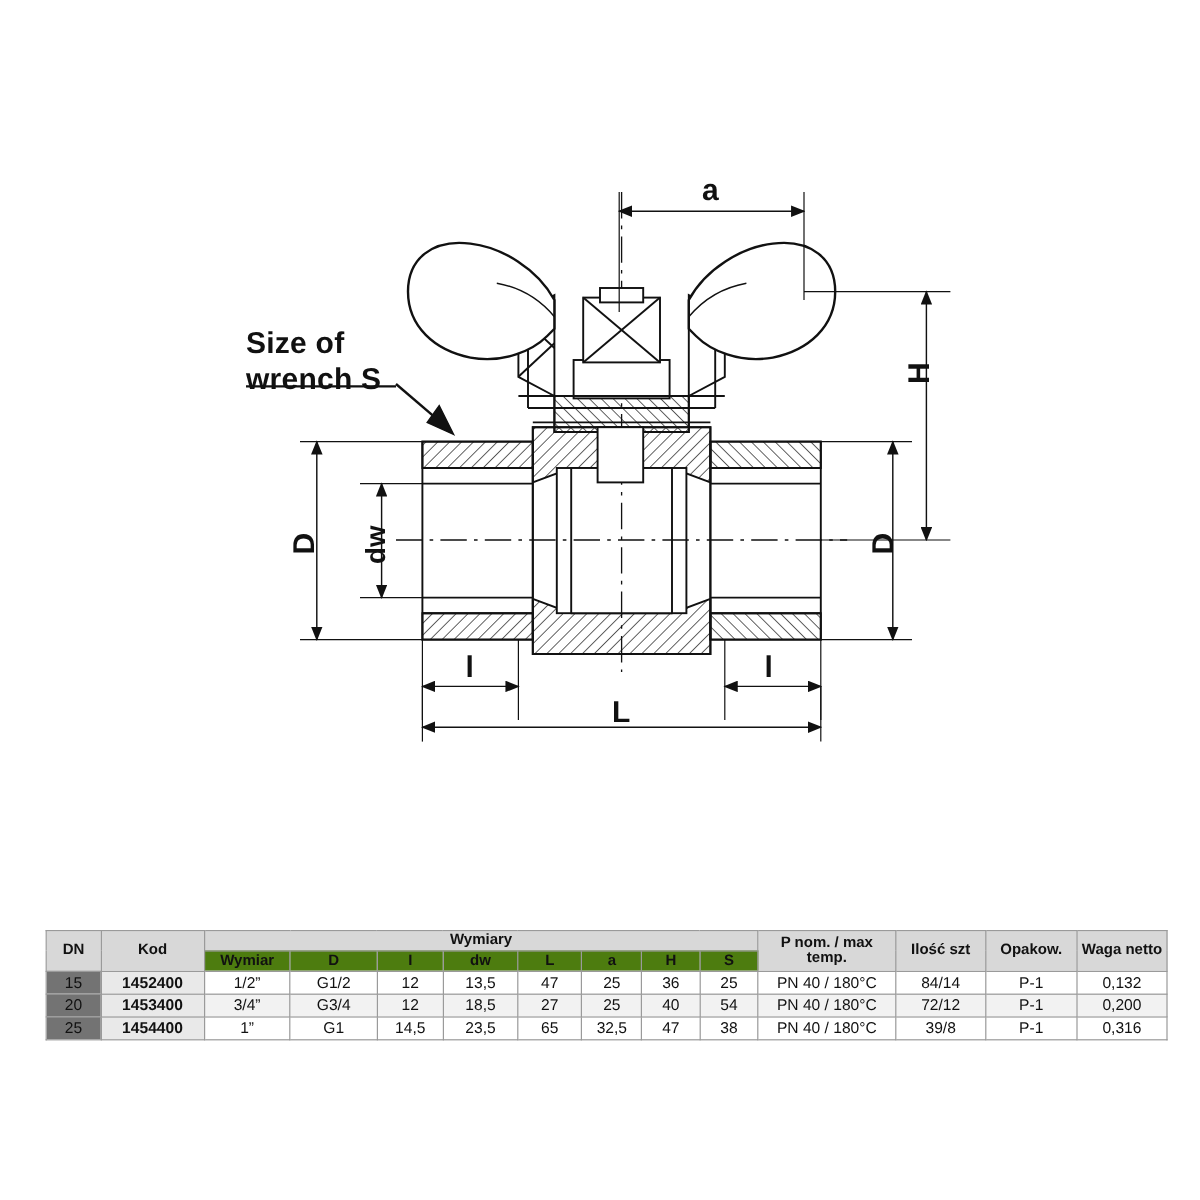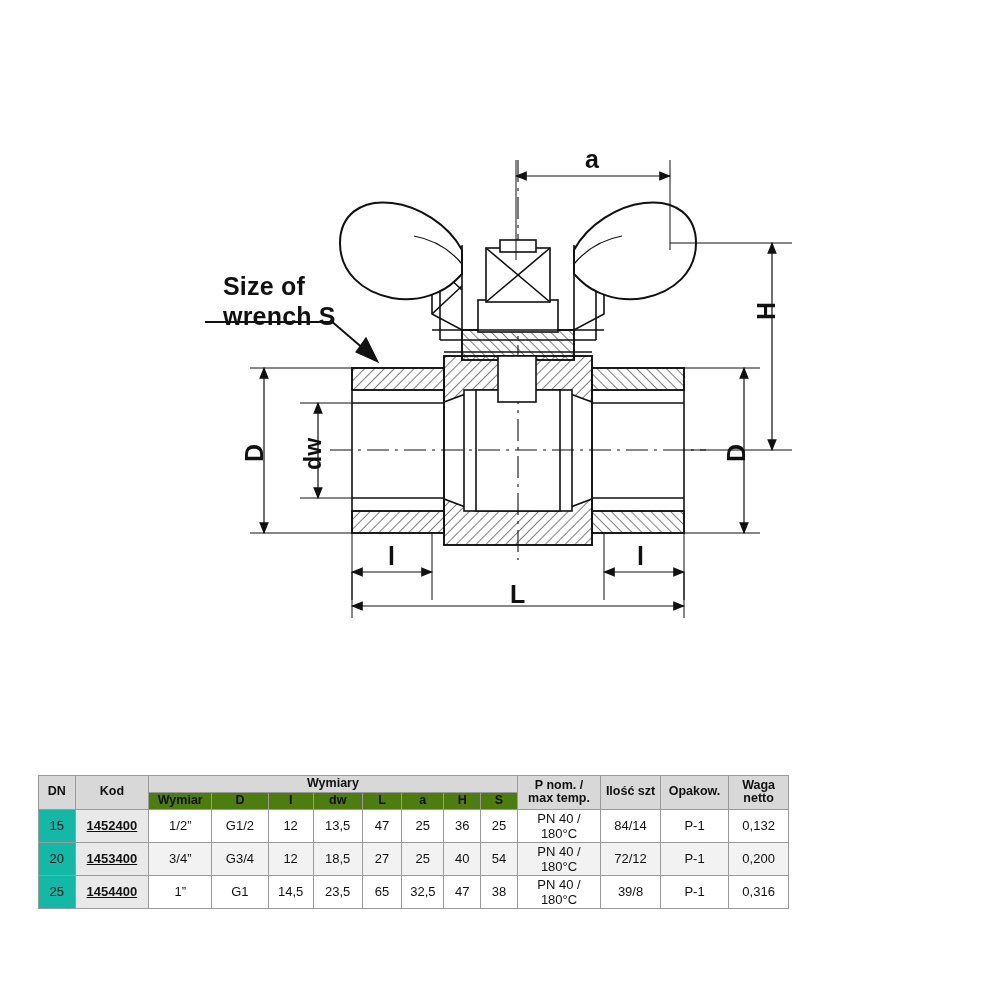--- a/index.html
+++ b/index.html
@@ -14,39 +14,39 @@
   
   .anno{
     position:absolute;font-family:"Liberation Sans", sans-serif;
     font-size:25px;font-weight:700;color:#111;line-height:1.18;
     letter-spacing:0.2px;
   }
 
   
   .table-wrap{position:absolute;left:38px;top:775px;width:925px;}
   table.spec{
-    border-collapse:collapse;width:751px;
+    border-collapse:collapse;width:935px;
     font-size:13px;color:#111;
   }
   table.spec th, table.spec td{
     border:1px solid #9a9a9a;
     text-align:center;vertical-align:middle;
     padding:1px 3px;
     font-weight:400;
   }
   table.spec thead th{
     background:#d8d8d8;font-weight:700;font-size:12.5px;line-height:1.1;
   }
   table.spec thead th.sub{
     background:#4d7c0f;font-weight:700;
   }
   table.spec tbody tr:nth-child(odd){background:#ffffff;}
   table.spec tbody tr:nth-child(even){background:#f2f2f2;}
-  table.spec tbody td.kod{font-weight:700;background:#e9e9e9;text-decoration:underline;}
-  table.spec tbody td.dn{background:#14b8a6;}
+  table.spec tbody td.kod{font-weight:700;background:#e9e9e9;}
+  table.spec tbody td.dn{background:#737373;}
   .row-h{height:19px;}
 </style>
 </head>
 <body>
 
 <div class="stage">
 
   <svg class="drawing" viewBox="0 0 1000 720">
     <defs>
       <marker id="ah" markerWidth="10" markerHeight="8" refX="9" refY="4" orient="auto">
@@ -168,21 +168,21 @@
       <line x1="352" y1="572" x2="352" y2="618" stroke-width="1"></line>
       <line x1="684" y1="572" x2="684" y2="618" stroke-width="1"></line>
       <line x1="352" y1="606" x2="684" y2="606" marker-start="url(#ah2)" marker-end="url(#ah)"></line>
 
       <path d="M330,320 L372,356" stroke="#111" stroke-width="2"></path>
       <path d="M378,362 L356,352 L366,338 Z" fill="#111" stroke="#111"></path>
       <line x1="205" y1="322" x2="330" y2="322" stroke="#111" stroke-width="2"></line>
     </g>
   </svg>
 
-  <div class="anno" style="left:223px;top:272px;">
+  <div class="anno" style="left:205px;top:272px;">
     <span>Size of</span><br>
     <span>wrench S</span>
   </div>
 
   <div class="anno" style="left:585px;top:145px;">a</div>
 
   <div class="anno" style="left:752px;top:320px;transform:rotate(-90deg);transform-origin:left top;">H</div>
 
   <div class="anno" style="left:240px;top:462px;transform:rotate(-90deg);transform-origin:left top;">D</div>
 

